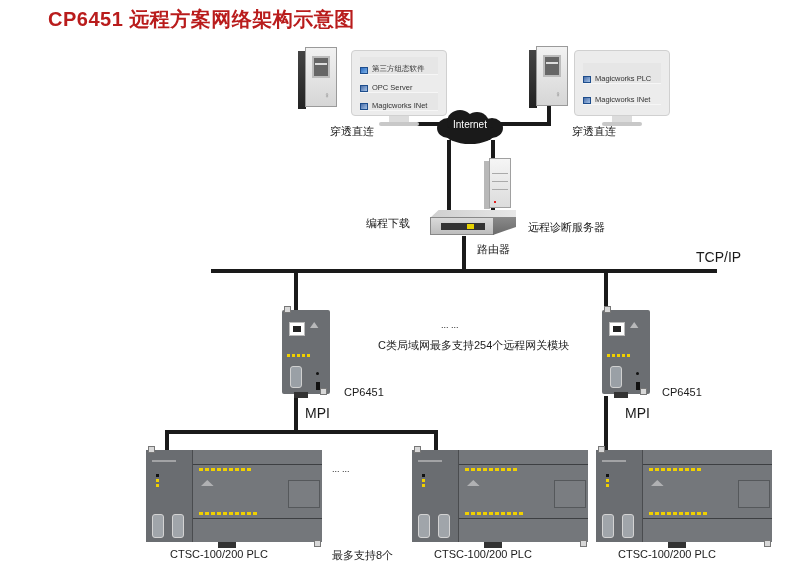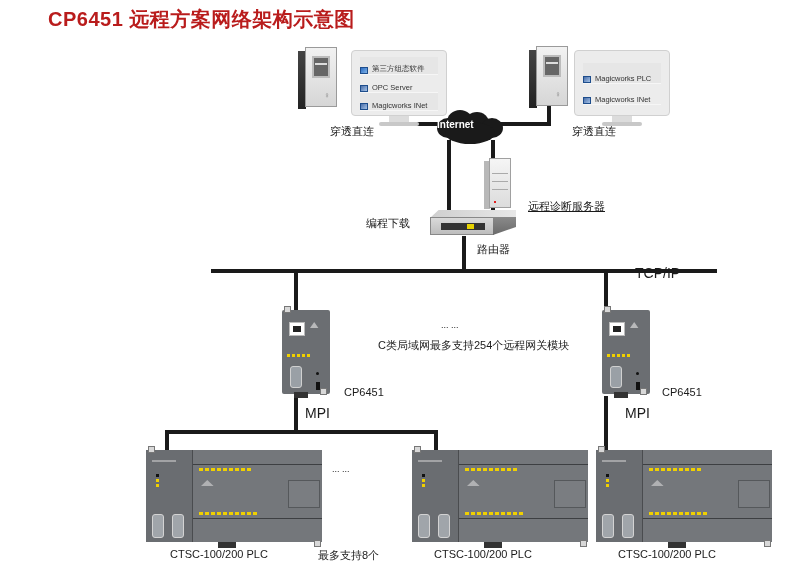--- a/index.html
+++ b/index.html
@@ -24,21 +24,21 @@
     .monitor .neck { position: absolute; left: 38px; top: 66px; width: 20px; height: 6px; background: #dcdcdc; }
     .monitor .base { position: absolute; left: 28px; top: 72px; width: 40px; height: 4px; background: #c8c8c8; border-radius: 2px; }
     .sw-row { display: flex; align-items: flex-end; height: 17px; font-size: 7.5px; color: #333; border-bottom: 1px solid #f6f6f6; }
     .sw-row:nth-child(odd) { background: #e6e6e6; }
     .sw-ico { width: 8px; height: 7px; margin-right: 4px; background: linear-gradient(135deg, #2b6cc4, #7fb3e6); border: 1px solid #1d4d8c; box-sizing: border-box; flex: 0 0 auto; }
     .sw-ico.alt { background: linear-gradient(135deg, #4a6ea8, #a5c3e8); }
 
     
     .cloud { width: 66px; height: 34px; }
     .cloud .puff { position: absolute; background: #1a1a1a; border-radius: 50%; }
-    .cloud .txt { position: absolute; left: 0; top: 9px; width: 66px; font-size: 10px; font-weight: bold; color: #fff; }
+    .cloud .txt { position: absolute; left: 0; top: 9px; width: 66px; text-align: center; font-size: 10px; font-weight: normal; color: #fff; }
 
     
     .server { width: 28px; height: 52px; }
     .server .side { position: absolute; left: 0; top: 3px; width: 6px; height: 48px; background: #b8b8b8; }
     .server .front { position: absolute; left: 5px; top: 0; width: 22px; height: 50px; background: linear-gradient(180deg, #f5f5f5, #dcdcdc); border: 1px solid #a0a0a0; box-sizing: border-box; }
     .server .front i { position: absolute; left: 2px; right: 2px; height: 1px; background: #aaa; }
     .server .led { position: absolute; left: 4px; bottom: 4px; width: 2px; height: 2px; background: #e02020; }
 
     
     .router { width: 86px; height: 26px; }
@@ -177,23 +177,23 @@
 
 <div class="abs router" style="left:430px; top:210px;">
   <div class="top"></div>
   <div class="body">
       <div class="panel"></div>
       <div class="ylw"></div>
     </div>
   <div class="rside"></div>
 </div>
 <div class="abs lbl" style="left:366px; top:216px;">编程下载</div>
-<div class="abs lbl" style="left:528px; top:199px;text-decoration:underline;">远程诊断服务器</div>
+<div class="abs lbl" style="left:528px; top:220px;">远程诊断服务器</div>
 <div class="abs lbl" style="left:477px; top:242px;">路由器</div>
-<div class="abs lbl-lg" style="left:635px; top:249px;margin-top:16px;">TCP/IP</div>
+<div class="abs lbl-lg" style="left:696px; top:249px;">TCP/IP</div>
 
 <div class="abs cp" style="left:282px; top:306px;">
   <div class="body">
     <div class="rj"></div>
     <div class="logo"></div>
     <div class="leds">
         <b></b>
         <b></b>
         <b></b>
         <b></b>
@@ -275,21 +275,21 @@
       </div>
     <div class="stripe" style="top:68px;"></div>
   </div>
   <div class="ear" style="left:2px; top:0;"></div>
   <div class="ear" style="left:168px; top:94px;"></div>
   <div class="clip"></div>
 </div>
 <div class="abs lbl" style="left:170px; top:548px;">CTSC-100/200 PLC</div>
 
 <div class="abs lbl" style="left:332px; top:464px; font-size:9px;">... ...</div>
-<div class="abs lbl" style="left:318px; top:548px;">最多支持8个</div>
+<div class="abs lbl" style="left:332px; top:548px;">最多支持8个</div>
 
 <div class="abs plc" style="left:412px; top:446px;">
   <div class="cpu">
     <div class="tiny" style="left:6px; top:10px; width:24px;"></div>
     <div class="cpu-leds">
         <b></b>
         <b></b>
         <b></b>
       </div>
     <div class="db" style="left:6px;"></div>

